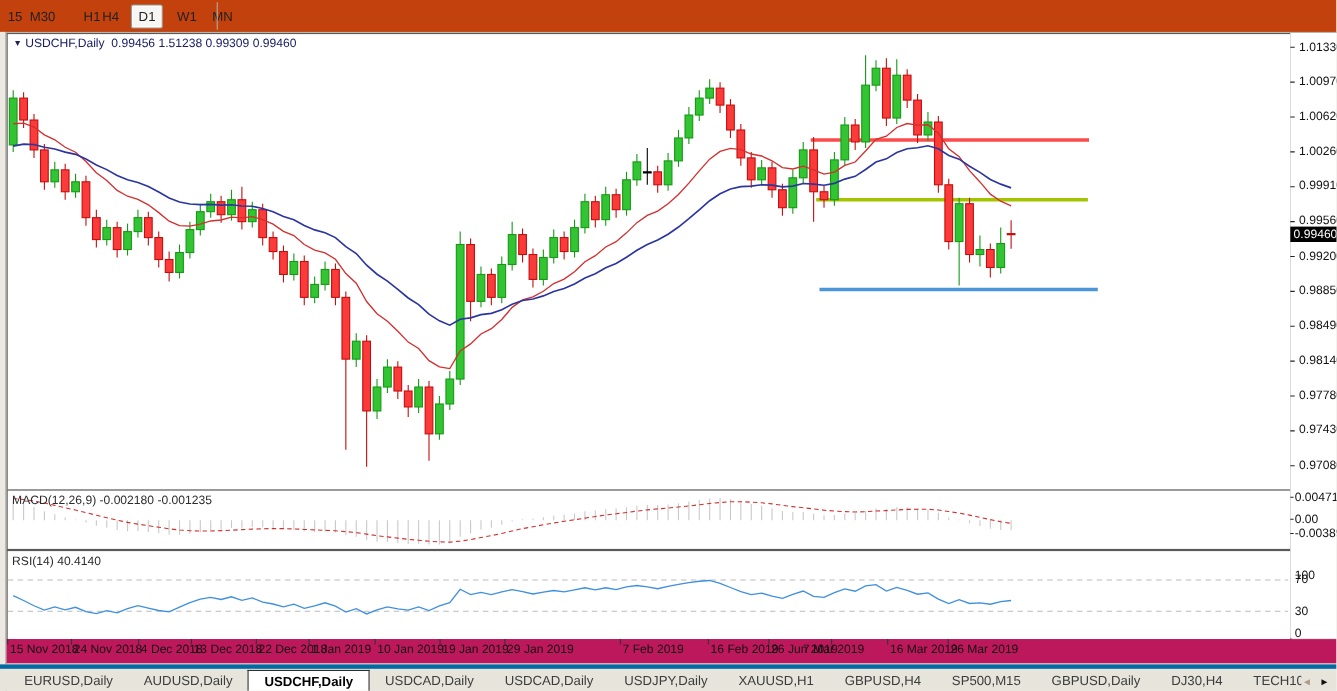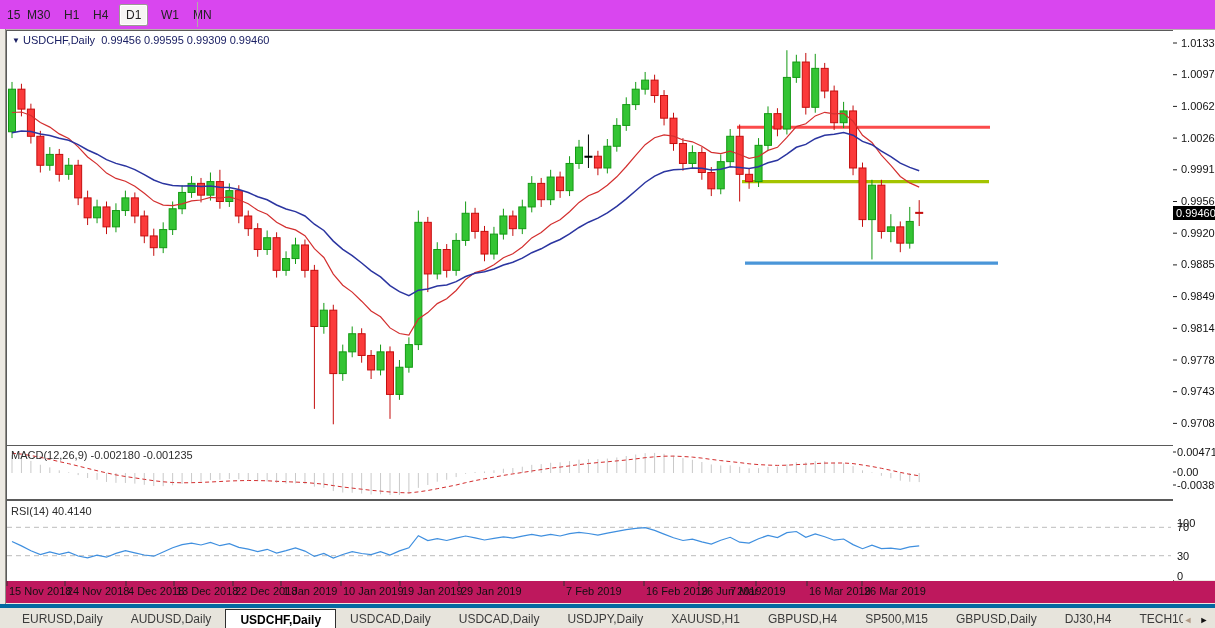--- a/index.html
+++ b/index.html
@@ -1,19 +1,19 @@
 <!DOCTYPE html>
 <html><head>
 <meta charset="utf-8">
 <style>
   html,body{margin:0;padding:0;}
   body{font-family:"Liberation Sans",sans-serif;background:#ece9e2;}
   #app{position:relative;width:1215px;height:628px;background:#ece9e2;overflow:hidden;}
   
-  #toolbar{position:absolute;left:0;top:0;width:1215px;height:29px;background:#d946ef;border-bottom:1px solid #b7b4ac;}
+  #toolbar{position:absolute;left:0;top:0;width:1215px;height:29px;background:#c2410c;border-bottom:1px solid #b7b4ac;}
   .tf-btn{position:absolute;top:4px;height:20px;line-height:20px;padding:0 6px;font-size:12px;color:#222;
           border:1px solid transparent;border-radius:2px;text-align:center;}
   .tf-btn.active{background:#f7f6f4;border:1px solid #9c9a94;box-shadow:inset 0 0 0 1px #ffffff;}
   .tf-sep{position:absolute;top:2px;height:25px;width:1px;background:#b0ada5;}
   
   #frame-left{position:absolute;left:0;top:29px;width:5px;height:599px;background:#ece9e2;border-right:1px solid #8f8d86;}
   
   .panel{position:absolute;background:#ffffff;border:1px solid #5a5a5a;}
   #axis-strip{position:absolute;left:1173px;top:30px;width:42px;height:550px;background:#ffffff;}
   #date-strip{position:absolute;left:6px;top:581px;width:1209px;height:22px;background:#be185d;}
@@ -36,21 +36,21 @@
   .tri{display:inline-block;font-size:8px;vertical-align:1px;}
 </style>
 </head>
 <body>
 
 <div id="app">
 
   <div id="toolbar">
       <div class="tf-btn" style="left: 0px;">15</div>
       <div class="tf-btn" style="left: 20px;">M30</div>
-      <div class="tf-btn" style="left: 57px;">H1</div>
+      <div class="tf-btn" style="left: 69px;">H1</div>
       <div class="tf-btn" style="left: 86px;">H4</div>
       <div class="tf-btn active" style="left: 119px;">D1</div>
       <div class="tf-btn" style="left: 154px;">W1</div>
       <div class="tf-btn" style="left: 186px;">MN</div>
       <div class="tf-sep" style="left: 197px;"></div>
     </div>
 
   <div id="frame-left"></div>
 
   <div class="panel" id="main-panel" style="left:6px;top:30px;width:1166px;height:414px;"></div>
@@ -402,21 +402,21 @@
       <line x1="400" y1="581" x2="400" y2="586" stroke="#333"></line>
       <line x1="459" y1="581" x2="459" y2="586" stroke="#333"></line>
       <line x1="564" y1="581" x2="564" y2="586" stroke="#333"></line>
       <line x1="644" y1="581" x2="644" y2="586" stroke="#333"></line>
       <line x1="699" y1="581" x2="699" y2="586" stroke="#333"></line>
       <line x1="756" y1="581" x2="756" y2="586" stroke="#333"></line>
       <line x1="807" y1="581" x2="807" y2="586" stroke="#333"></line>
       <line x1="862" y1="581" x2="862" y2="586" stroke="#333"></line>
     </svg>
 
-  <div class="overlay-label" style="left:12px;top:34px;"><span class="tri">▼</span>&nbsp;<span>USDCHF,Daily</span>&nbsp;&nbsp;<span>0.99456 0.99595 0.99309 0.99460</span></div>
+  <div class="overlay-label" style="left:12px;top:34px;"><span class="tri">▼</span>&nbsp;<span>USDCHF,Daily</span>&nbsp;&nbsp;<span>0.99456 1.51238 0.99309 0.99460</span></div>
 
   <div class="ind-label" style="left:11px;top:449px;">MACD(12,26,9) -0.002180 -0.001235</div>
   <div class="ind-label" style="left:11px;top:505px;">RSI(14) 40.4140</div>
 
   <div id="price-box" style="top:206px;">0.99460</div>
 
   <div id="tabbar">
     <div id="tabs">
         <div class="tab">EURUSD,Daily</div>
         <div class="tab-sep"></div>

